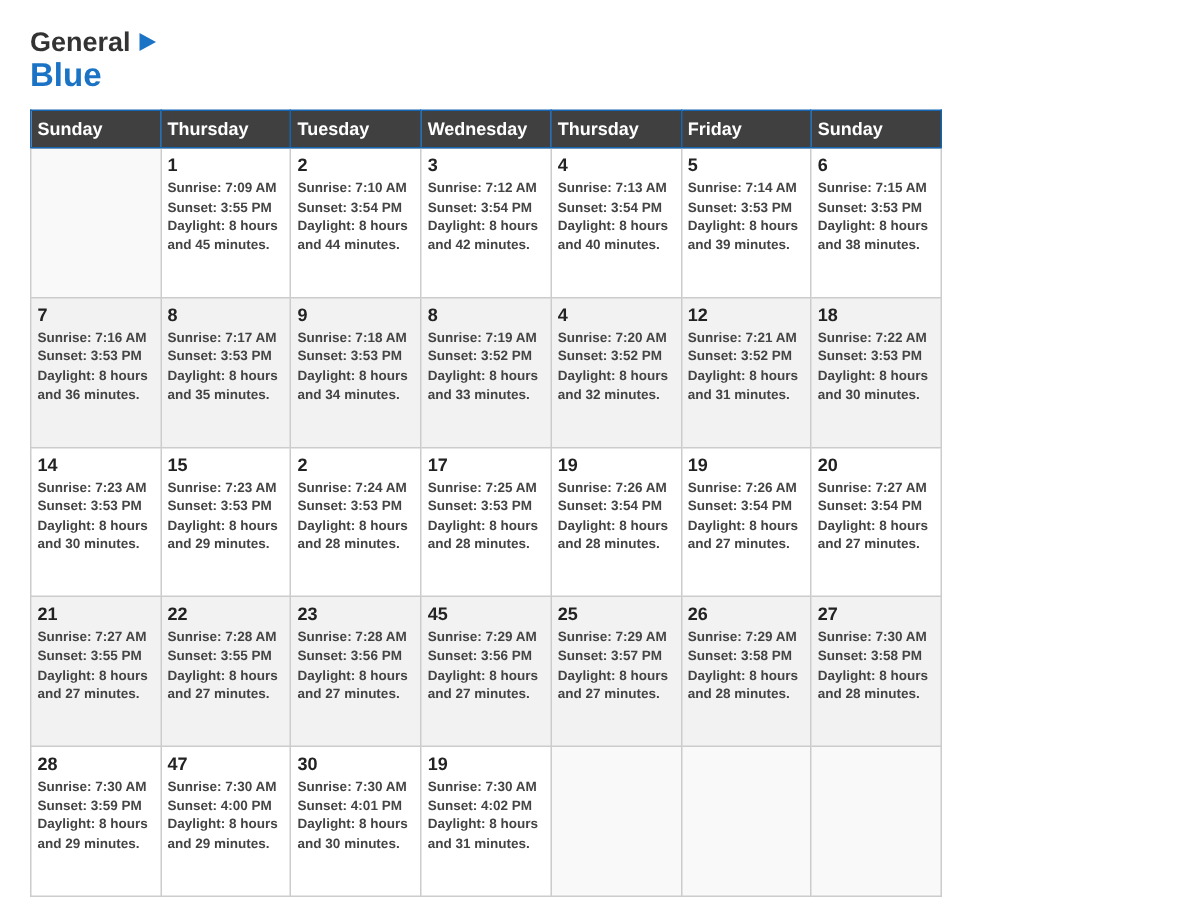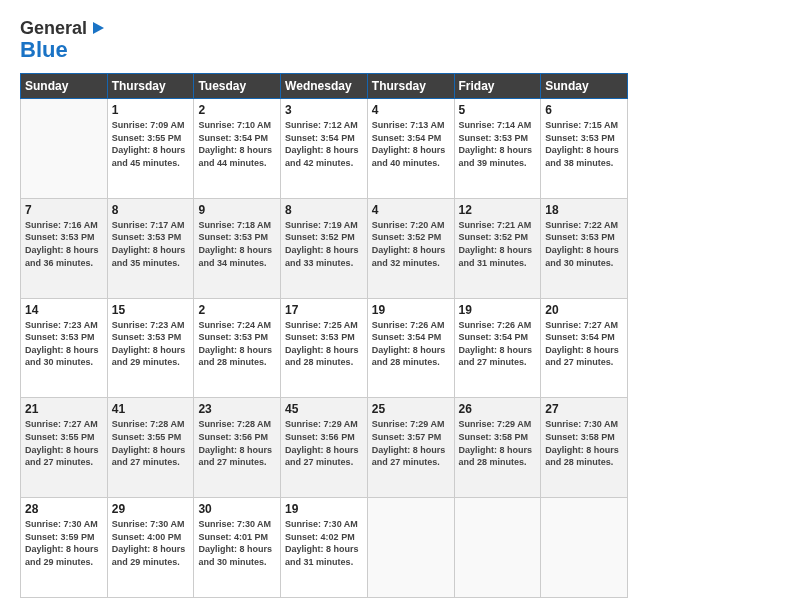--- a/index.html
+++ b/index.html
@@ -205,21 +205,21 @@
             <span class="day-num">20</span>
             <div class="day-info">Sunrise: 7:27 AM<br>Sunset: 3:54 PM<br>Daylight: 8 hours<br>and 27 minutes.</div>
           </td>
         </tr>
         <tr class="row-shaded">
           <td>
             <span class="day-num">21</span>
             <div class="day-info">Sunrise: 7:27 AM<br>Sunset: 3:55 PM<br>Daylight: 8 hours<br>and 27 minutes.</div>
           </td>
           <td>
-            <span class="day-num">41</span>
+            <span class="day-num">22</span>
             <div class="day-info">Sunrise: 7:28 AM<br>Sunset: 3:55 PM<br>Daylight: 8 hours<br>and 27 minutes.</div>
           </td>
           <td>
             <span class="day-num">23</span>
             <div class="day-info">Sunrise: 7:28 AM<br>Sunset: 3:56 PM<br>Daylight: 8 hours<br>and 27 minutes.</div>
           </td>
           <td>
             <span class="day-num">45</span>
             <div class="day-info">Sunrise: 7:29 AM<br>Sunset: 3:56 PM<br>Daylight: 8 hours<br>and 27 minutes.</div>
           </td>
@@ -235,21 +235,21 @@
             <span class="day-num">27</span>
             <div class="day-info">Sunrise: 7:30 AM<br>Sunset: 3:58 PM<br>Daylight: 8 hours<br>and 28 minutes.</div>
           </td>
         </tr>
         <tr>
           <td>
             <span class="day-num">28</span>
             <div class="day-info">Sunrise: 7:30 AM<br>Sunset: 3:59 PM<br>Daylight: 8 hours<br>and 29 minutes.</div>
           </td>
           <td>
-            <span class="day-num">29</span>
+            <span class="day-num">47</span>
             <div class="day-info">Sunrise: 7:30 AM<br>Sunset: 4:00 PM<br>Daylight: 8 hours<br>and 29 minutes.</div>
           </td>
           <td>
             <span class="day-num">30</span>
             <div class="day-info">Sunrise: 7:30 AM<br>Sunset: 4:01 PM<br>Daylight: 8 hours<br>and 30 minutes.</div>
           </td>
           <td>
             <span class="day-num">19</span>
             <div class="day-info">Sunrise: 7:30 AM<br>Sunset: 4:02 PM<br>Daylight: 8 hours<br>and 31 minutes.</div>
           </td>

